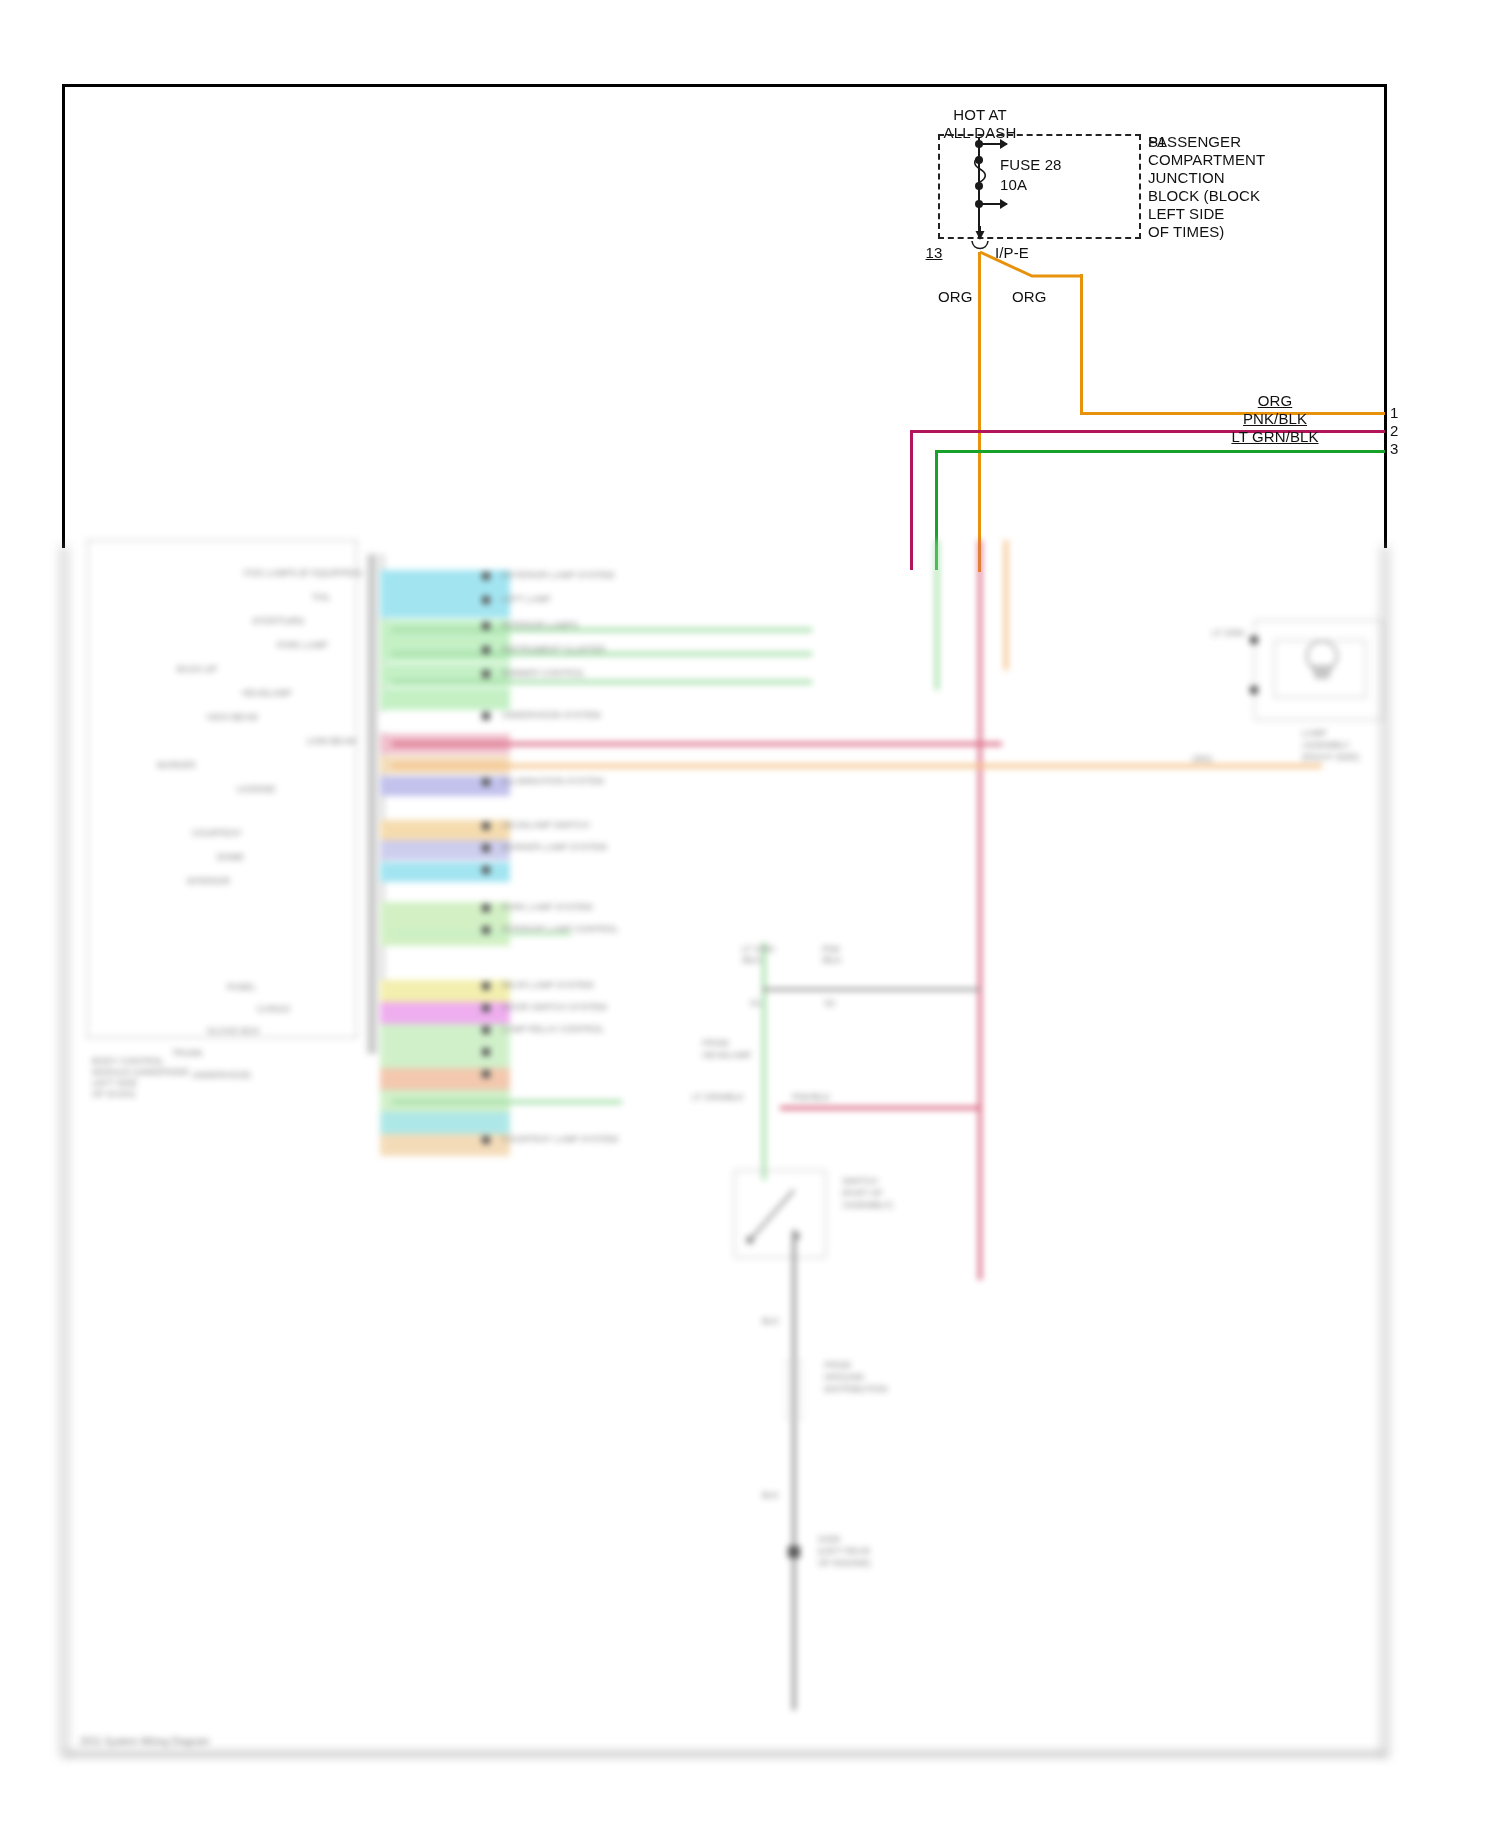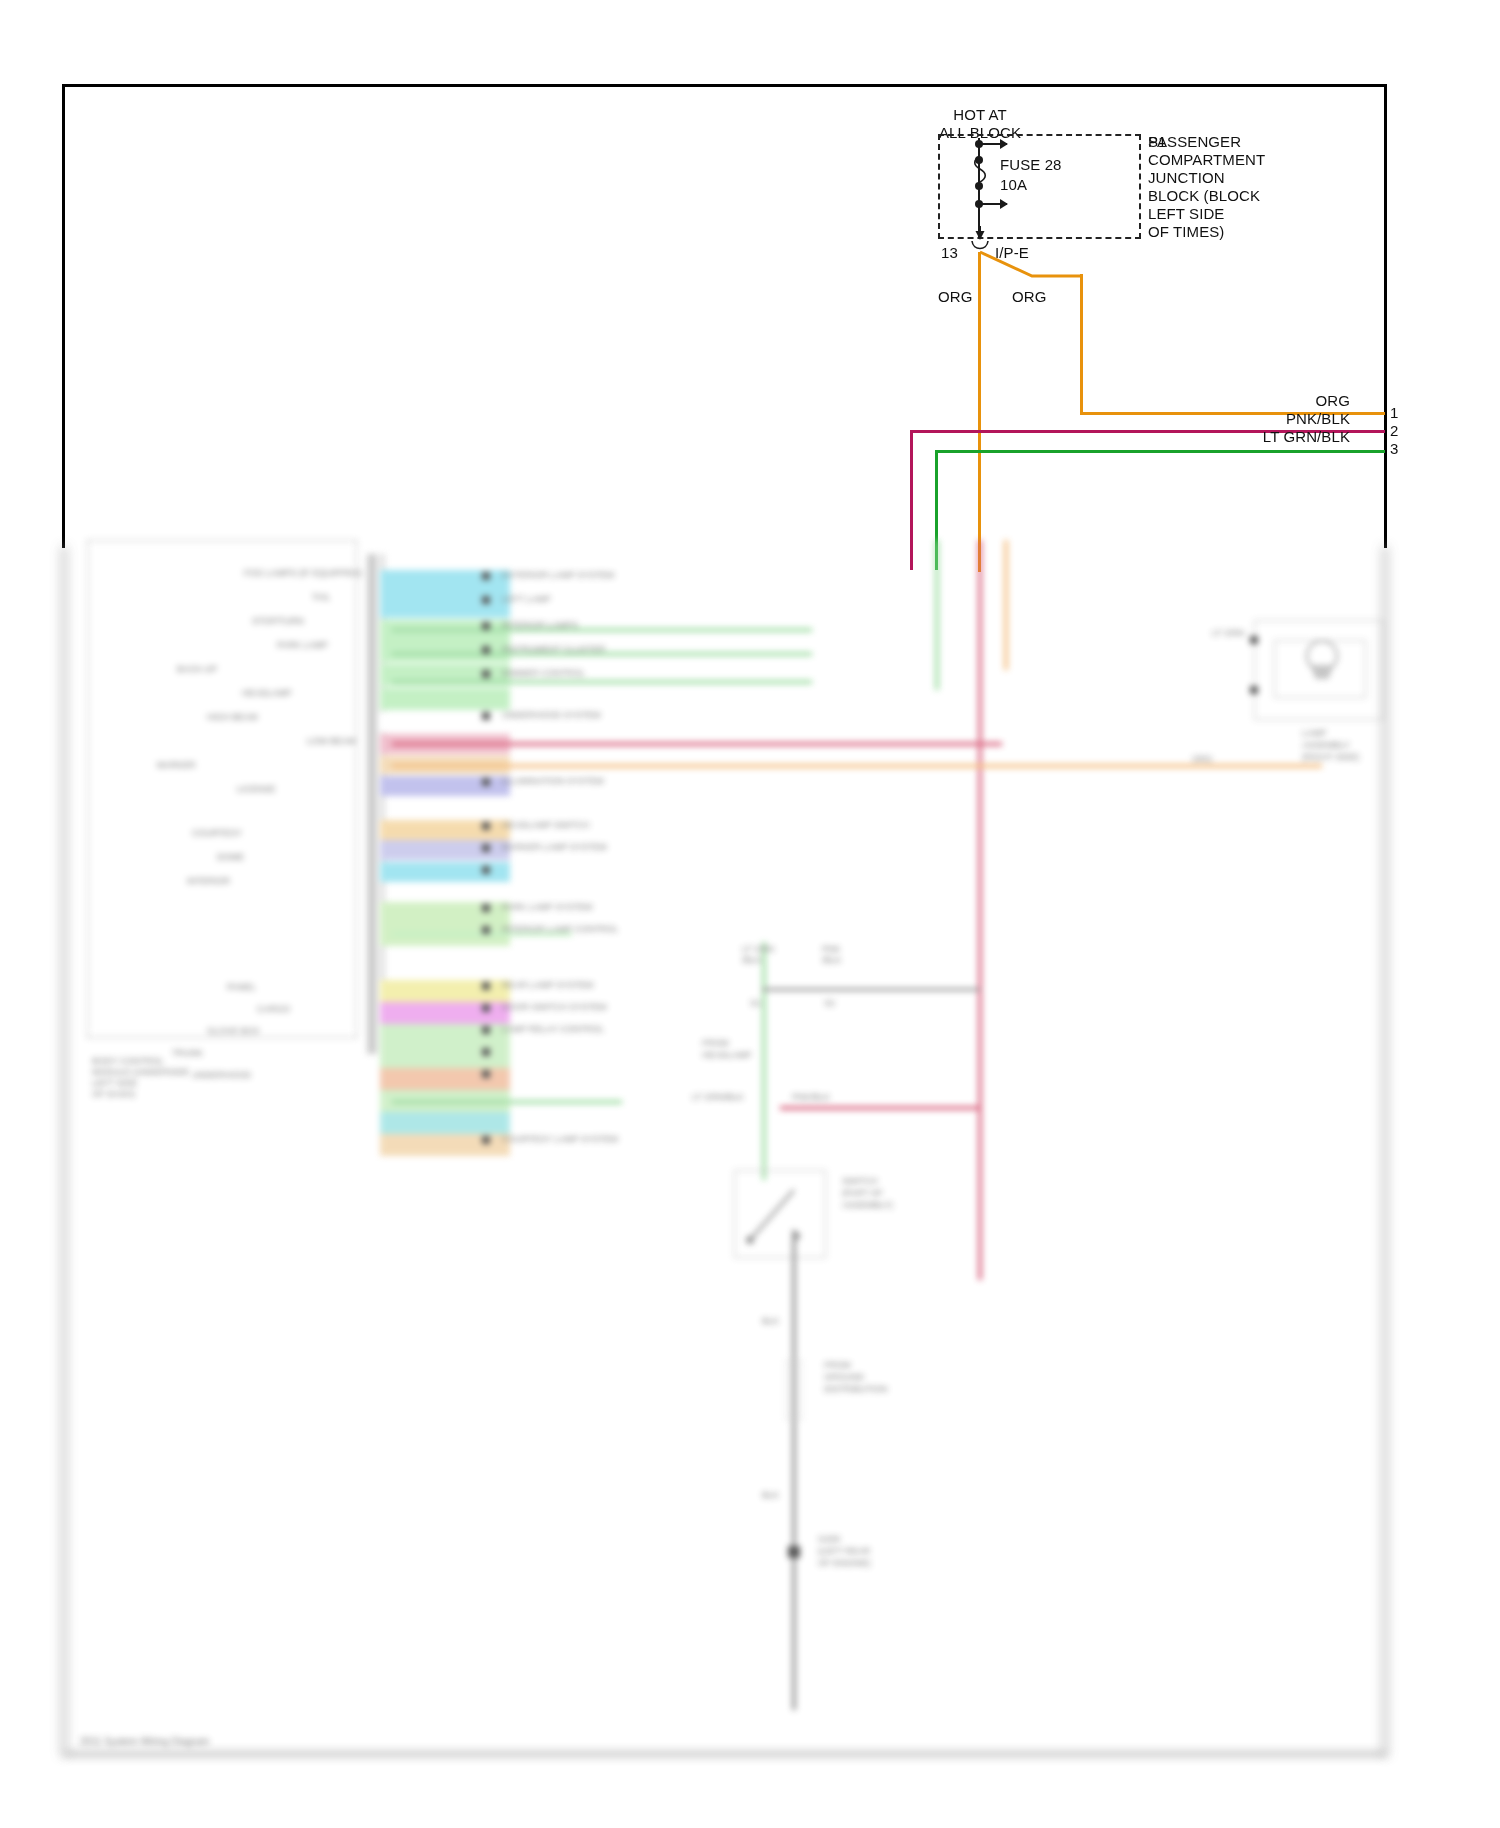--- a/index.html
+++ b/index.html
@@ -64,21 +64,21 @@
   
   .lbl{
     position:absolute;
     font-size:15px;
     line-height:18px;
     color:#111111;
     white-space:pre;
     letter-spacing:.1px;
   }
   .lbl.c{text-align:center;}
-  .lbl.r{text-align:right;}
+  .lbl.r{text-align:center;text-decoration:underline;}
 
   
   .fuse-box{
     position:absolute;
     left:938px; top:134px;
     width:203px; height:105px;
     border:2px dashed #222222;
     border-bottom-style:dashed;
     box-sizing:border-box;
     background:transparent;
@@ -176,21 +176,21 @@
 <div id="page">
 
   <div class="sheet-border-top"></div>
   <div class="sheet-border-left"></div>
   <div class="sheet-border-right"></div>
   <div class="sheet-border-left-blur"></div>
   <div class="sheet-border-right-blur"></div>
   <div class="sheet-border-bottom-blur"></div>
 
   <div class="lbl c" style="left:900px; top:106px; width:160px; font-size:15px;">HOT AT</div>
-  <div class="lbl c" style="left:900px; top:124px; width:160px; font-size:15px;">ALL BLOCK</div>
+  <div class="lbl c" style="left:900px; top:124px; width:160px; font-size:15px;">ALL DASH</div>
 
   <div class="fuse-box"></div>
 
   <div class="fuse-line"></div>
 
   <div class="fuse-dot" style="top:140px;"></div>
   <div class="fuse-arrow" style="top:143px; left:981px; width:26px;"></div>
 
   <div class="fuse-dot" style="top:156px;"></div>
   <div class="fuse-dot" style="top:182px;"></div>

